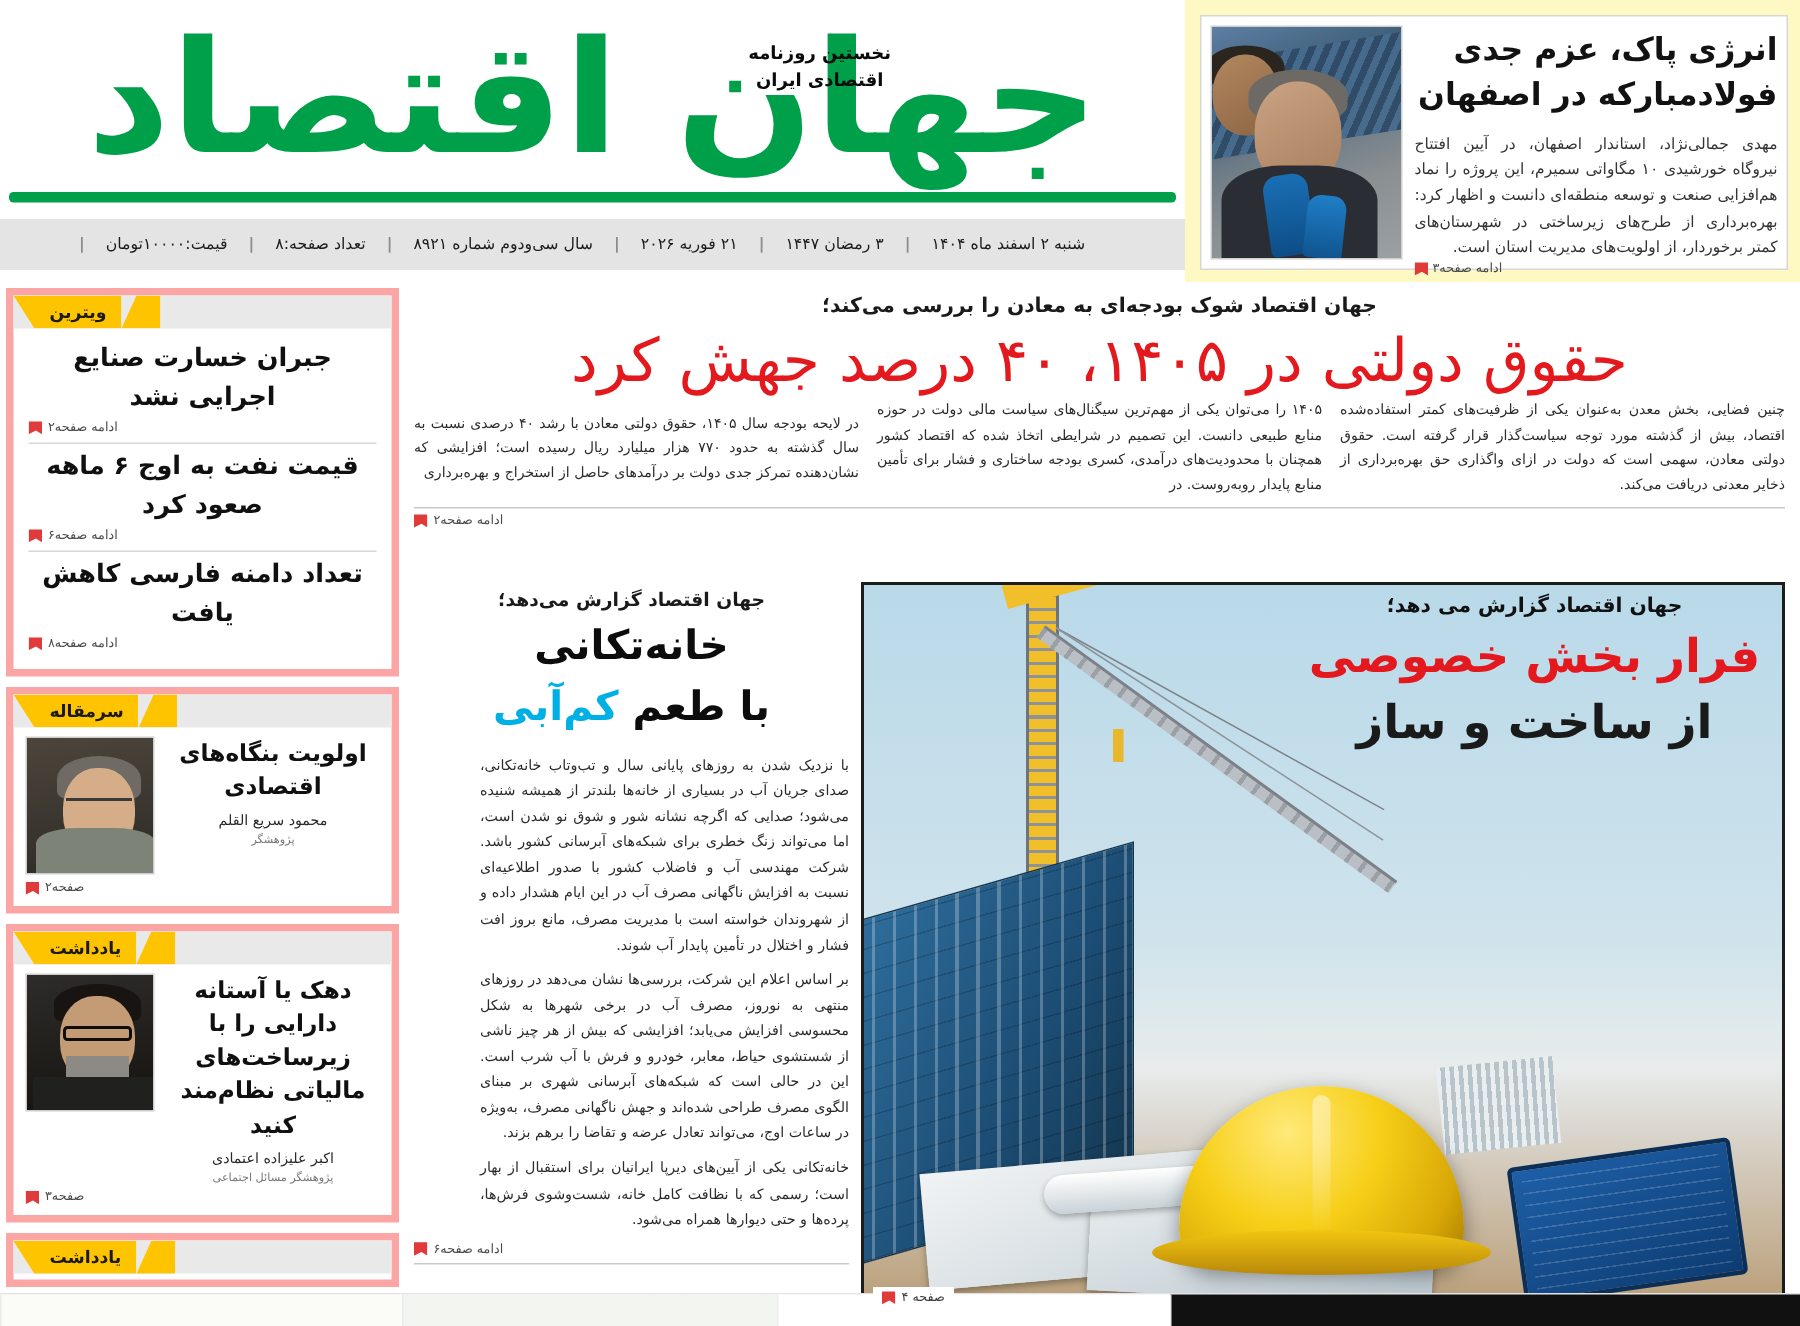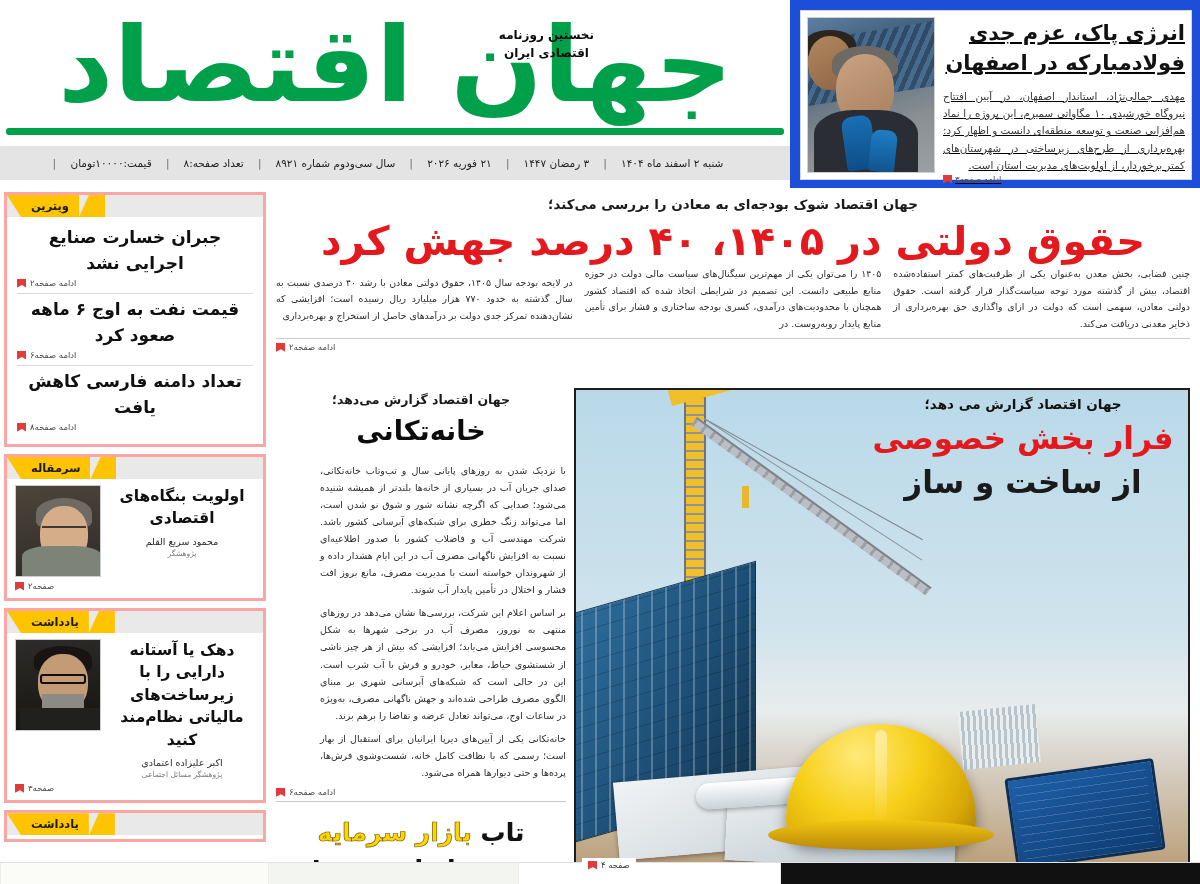--- a/index.html
+++ b/index.html
@@ -27,23 +27,22 @@
     left: 0; top: 0;
     width: 1200px; height: 188px;
     background: #e9e9e9;
   }
 
   
   .top-left {
     position: absolute;
     right: 0; top: 0;
     width: 410px; height: 188px;
-    background: #1d4ed8;
+    background: #fef9c3;
     padding: 10px 8px 8px 10px;
-    text-decoration: underline;
   }
   .tl-card {
     width: 100%; height: 100%;
     background: #ffffff;
     border: 1px solid #d7d7d7;
     display: flex;
     flex-direction: row-reverse;
     padding: 6px;
     gap: 8px;
   }
@@ -224,21 +223,21 @@
   
   .sidebar {
     position: absolute;
     left: 4px; top: 4px;
     width: 262px; height: 688px;
     display: flex;
     flex-direction: column;
     gap: 7px;
   }
   .sb-box {
-    border: 3px solid #fca5a5;
+    border: 5px solid #fca5a5;
     background: #fff;
     padding: 0 0 4px 0;
   }
 
   
   .tab-head {
     position: relative;
     height: 22px;
     background: #e9e9e9;
     display: flex;
@@ -361,21 +360,21 @@
   .lead-kicker {
     text-align: center;
     font-size: 13.5px;
     font-weight: bold;
     color: #1a1a1a;
     margin-bottom: 4px;
   }
   .lead-head {
     text-align: center;
     font-size: 40px;
-    font-weight: bold;
+    font-weight: normal;
     color: #e3191e;
     line-height: 1.26;
     letter-spacing: -0.5px;
   }
   .lead-cols {
     margin-top: 0;
     display: flex;
     flex-direction: row-reverse;
     gap: 12px;
     padding-bottom: 6px;
@@ -840,20 +839,23 @@
         </div>
       </div>
 
       <div class="lower">
 
         <div class="col-right">
           <div>
             <div class="cr-kicker">جهان اقتصاد گزارش می‌دهد؛</div>
             <div class="cr-head">
               <div>خانه‌تکانی</div>
+              <div>
+                <span>با طعم </span><span class="cyan">کم‌آبی</span>
+              </div>
             </div>
             <div class="cr-body">
               <p>با نزدیک شدن به روزهای پایانی سال و تب‌وتاب خانه‌تکانی، صدای جریان آب در بسیاری از خانه‌ها بلندتر از همیشه شنیده می‌شود؛ صدایی که اگرچه نشانه شور و شوق نو شدن است، اما می‌تواند زنگ خطری برای شبکه‌های آبرسانی کشور باشد. شرکت مهندسی آب و فاضلاب کشور با صدور اطلاعیه‌ای نسبت به افزایش ناگهانی مصرف آب در این ایام هشدار داده و از شهروندان خواسته است با مدیریت مصرف، مانع بروز افت فشار و اختلال در تأمین پایدار آب شوند.</p>
               <p>بر اساس اعلام این شرکت، بررسی‌ها نشان می‌دهد در روزهای منتهی به نوروز، مصرف آب در برخی شهرها به شکل محسوسی افزایش می‌یابد؛ افزایشی که بیش از هر چیز ناشی از شستشوی حیاط، معابر، خودرو و فرش با آب شرب است. این در حالی است که شبکه‌های آبرسانی شهری بر مبنای الگوی مصرف طراحی شده‌اند و جهش ناگهانی مصرف، به‌ویژه در ساعات اوج، می‌تواند تعادل عرضه و تقاضا را برهم بزند.</p>
               <p>خانه‌تکانی یکی از آیین‌های دیرپا ایرانیان برای استقبال از بهار است؛ رسمی که با نظافت کامل خانه، شست‌وشوی فرش‌ها، پرده‌ها و حتی دیوارها همراه می‌شود.</p>
             </div>
             <div class="cr-foot">
               <span class="flag"></span>
               <span class="lbl">ادامه صفحه۶</span>
             </div>

